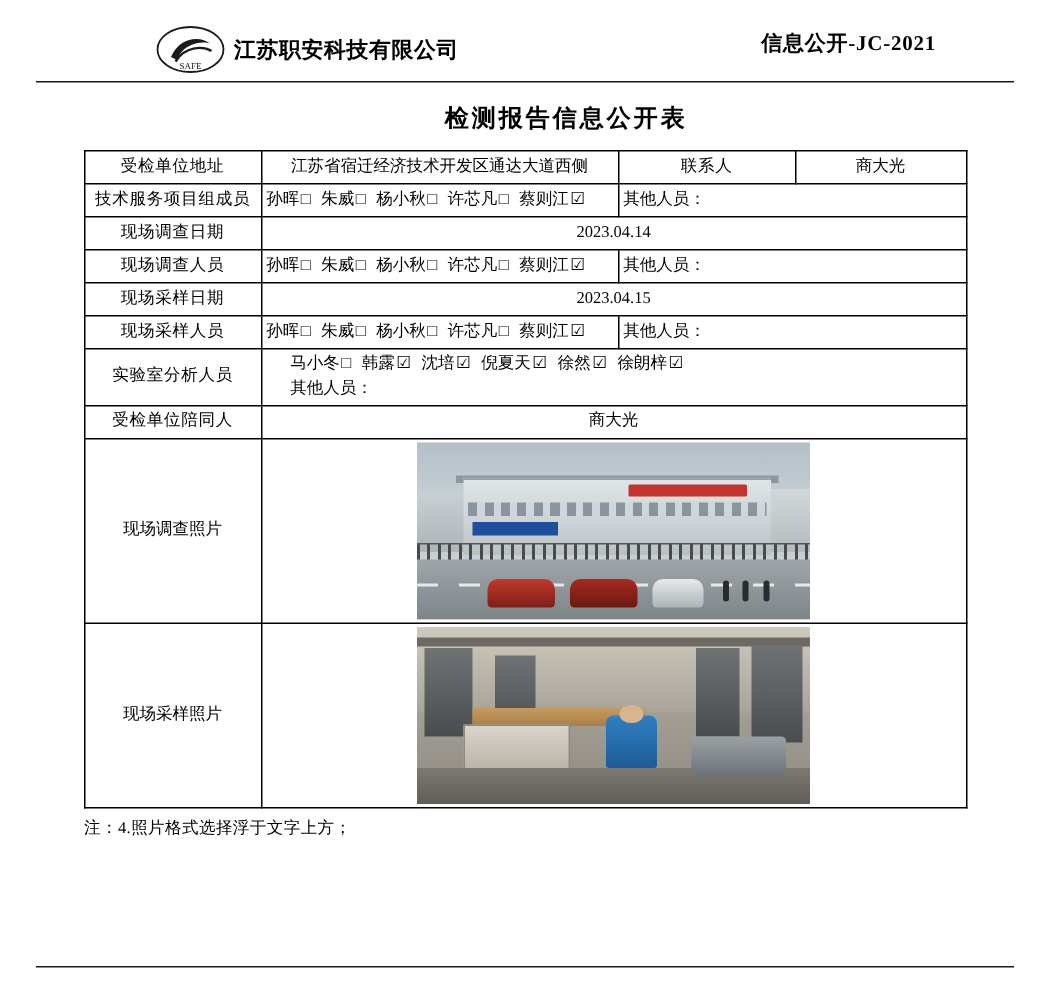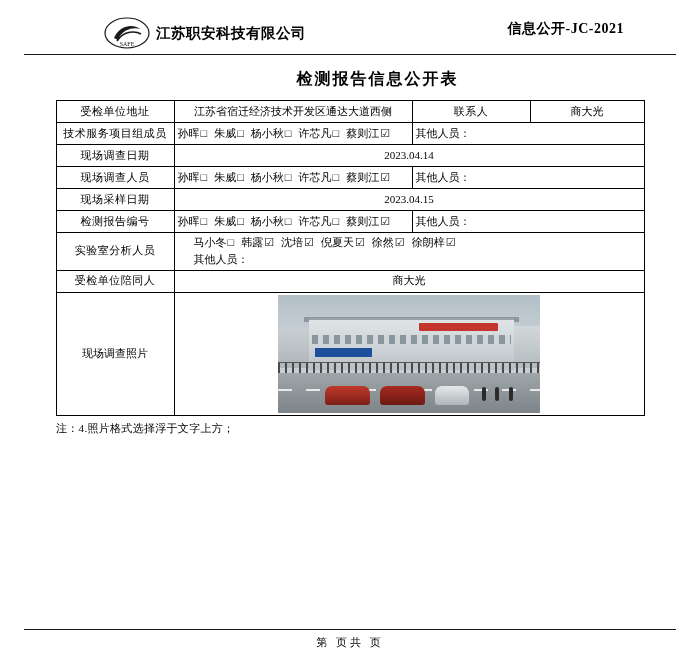--- a/index.html
+++ b/index.html
@@ -346,21 +346,21 @@
       </td>
       <td class="l" colspan="2">其他人员：</td>
     </tr>
 
     <tr>
       <td class="lbl">现场采样日期</td>
       <td class="c" colspan="7">2023.04.15</td>
     </tr>
 
     <tr>
-      <td class="lbl">检测报告编号</td>
+      <td class="lbl">现场采样人员</td>
       <td class="l" colspan="5">
         <div class="person-row" id="sampling-members-row">
               <span class="person"><span>孙晖</span><span class="box">□</span></span>
               <span class="person"><span>朱威</span><span class="box">□</span></span>
               <span class="person"><span>杨小秋</span><span class="box">□</span></span>
               <span class="person"><span>许芯凡</span><span class="box">□</span></span>
               <span class="person"><span>蔡则江</span><span class="box">☑</span></span>
             </div>
       </td>
       <td class="l" colspan="2">其他人员：</td>
@@ -404,23 +404,43 @@
           <div class="p1-car red1"></div>
           <div class="p1-car red2"></div>
           <div class="p1-car white"></div>
           <div class="p1-person" style="left:78%"></div>
           <div class="p1-person" style="left:83%"></div>
           <div class="p1-person" style="left:88%"></div>
         </div>
       </td>
     </tr>
 
+    <tr>
+      <td class="photo-label-cell">现场采样照片</td>
+      <td class="photo-cell" colspan="7">
+        <div class="photo2">
+          <div class="p2-wall"></div>
+          <div class="p2-beam"></div>
+          <div class="p2-machine p2-m1"></div>
+          <div class="p2-machine p2-m2"></div>
+          <div class="p2-machine p2-m3"></div>
+          <div class="p2-machine p2-m4"></div>
+          <div class="p2-table"></div>
+          <div class="p2-table-leg" style="left:17%"></div>
+          <div class="p2-table-leg" style="left:54%"></div>
+          <div class="p2-box"></div>
+          <div class="p2-worker-body"></div>
+          <div class="p2-worker-head"></div>
+          <div class="p2-floor"></div>
+          <div class="p2-equip"></div>
+        </div>
+      </td>
+    </tr>
   </tbody>
     </table>
 
   <div class="notes">注：4.照片格式选择浮于文字上方；</div>
 
   <div class="footer">
     <div class="footer-rule"></div>
-    <div class="footer-text">第 页共 页</div>
   </div>
 
 </div>
 
 </body></html>

